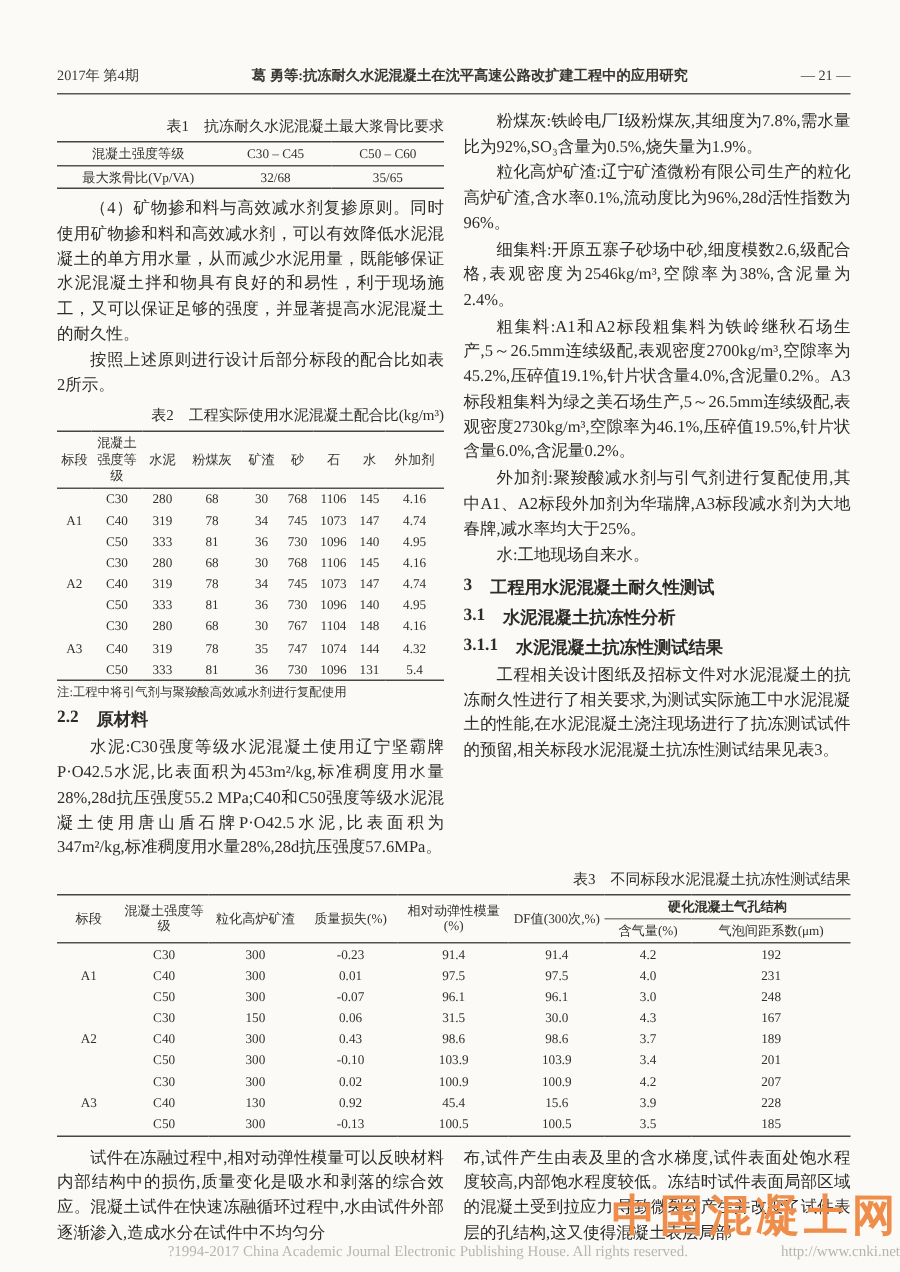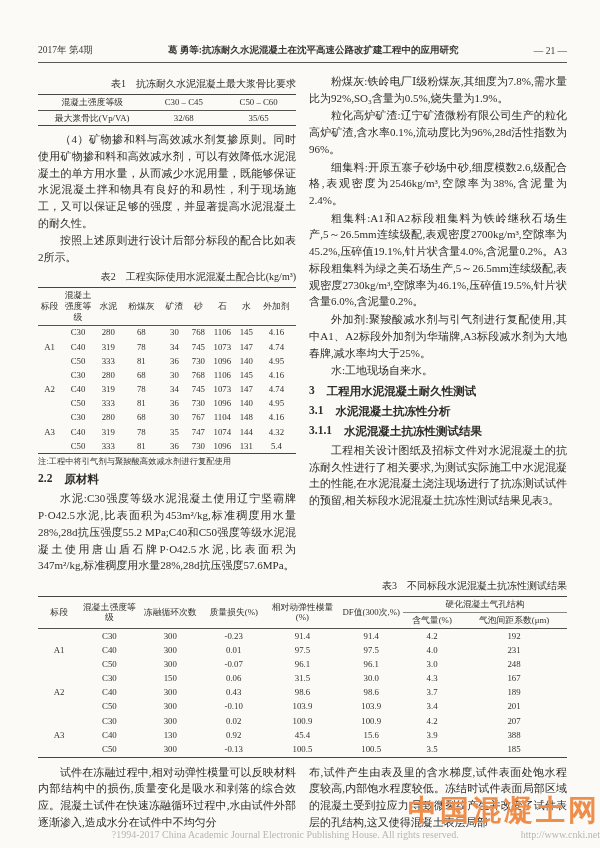--- a/index.html
+++ b/index.html
@@ -24,21 +24,21 @@
   .cols{display:flex;gap:13px;}
   .col{flex:1;min-width:0;}
   p.body{font-size:11px;line-height:1.52;text-align:justify;margin:0 0 1px 0;text-indent:2em;}
   p.noindent{text-indent:0;}
   
   .tbl-title{font-size:10px;text-align:right;margin:4px 0 3px 0;color:#2e2c2a;}
   table.sci{width:100%;border-collapse:collapse;font-size:8.8px;line-height:1.25;
     border-top:1.4px solid #47453f;border-bottom:1.4px solid #47453f;color:#33312c;}
   table.sci th{border-bottom:0.8px solid #55534d;font-weight:normal;padding:2px 1px;text-align:center;}
   table.sci td{text-align:center;padding:1.6px 1px;}
-  table.sci .group-h{border-bottom:0.6px solid #8a877f;}
+  table.sci .group-h{border-bottom:0.6px solid #8a877f;font-weight:bold;}
   .note{font-size:8.3px;margin:2px 0 4px 0;color:#3a3833;}
   
   .h-sec{font-size:11.5px;font-weight:bold;margin:5px 0 3px 0;display:flex;}
   .h-num{margin-right:12px;white-space:nowrap;}
   
   .t3-zone{margin-top:4px;}
   
   .cols.bottom{margin-top:6px;justify-content:space-between;}
   
   .footer{position:absolute;left:0;right:0;bottom:8px;text-align:right;}
@@ -226,21 +226,21 @@
     </div>
   </div>
 
   <div class="t3-zone">
     <div class="tbl-title">表3　不同标段水泥混凝土抗冻性测试结果</div>
     <table class="sci">
       <thead>
         <tr>
           <th rowspan="2" style="width:8%">标段</th>
           <th rowspan="2" style="width:11%">混凝土强度等级</th>
-          <th rowspan="2" style="width:12%">冻融循环次数</th>
+          <th rowspan="2" style="width:12%">粒化高炉矿渣</th>
           <th rowspan="2" style="width:12%">质量损失(%)</th>
           <th rowspan="2" style="width:14%">相对动弹性模量(%)</th>
           <th rowspan="2" style="width:12%">DF值(300次,%)</th>
           <th colspan="2" class="group-h">硬化混凝土气孔结构</th>
         </tr>
         <tr>
           <th style="width:11%">含气量(%)</th>
           <th>气泡间距系数(μm)</th>
         </tr>
       </thead>
@@ -311,21 +311,21 @@
             <td>4.2</td>
             <td>207</td>
         </tr>
         <tr>
           <td>C40</td>
             <td>130</td>
             <td>0.92</td>
             <td>45.4</td>
             <td>15.6</td>
             <td>3.9</td>
-            <td>388</td>
+            <td>228</td>
         </tr>
         <tr>
           <td>C50</td>
             <td>300</td>
             <td>-0.13</td>
             <td>100.5</td>
             <td>100.5</td>
             <td>3.5</td>
             <td>185</td>
         </tr>

